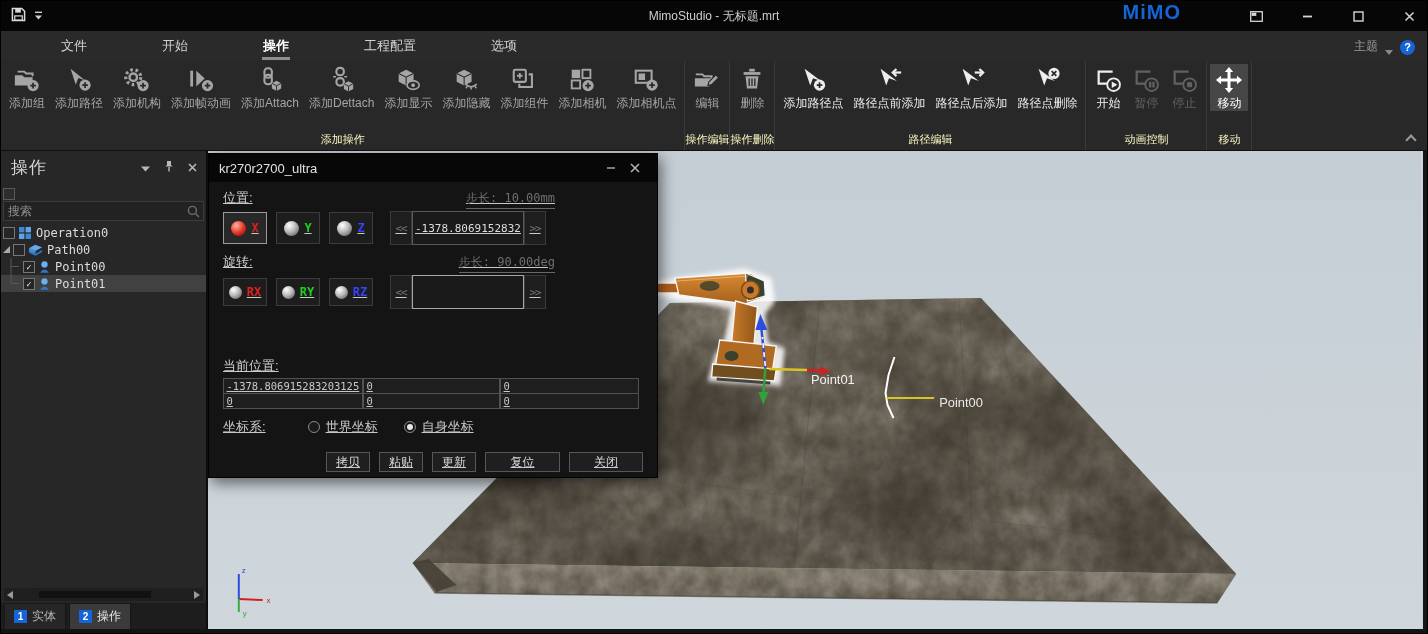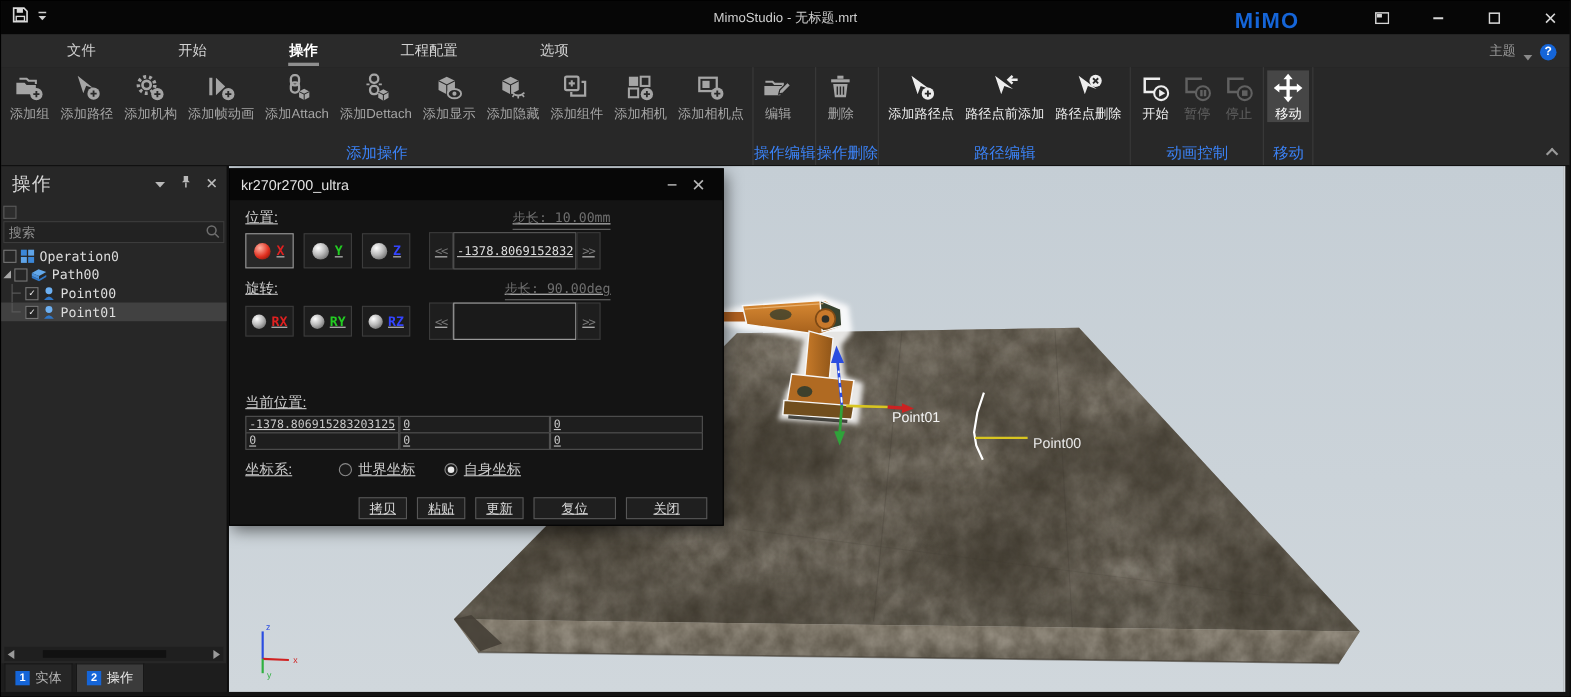--- a/index.html
+++ b/index.html
@@ -3,41 +3,41 @@
 <meta charset="utf-8">
 <style>
   * { margin:0; padding:0; box-sizing:border-box; }
   body { background:#333; font-family:"Liberation Sans", sans-serif; }
   .window { width:1428px; height:634px; position:relative; background:#161616; overflow:hidden; border:1px solid #000; }
 
   
   .titlebar { height:30px; background:#060606; display:flex; align-items:center; position:relative; }
   .qat { margin-left:10px; display:flex; gap:8px; align-items:center; z-index:2; }
   .win-title { position:absolute; left:0; right:0; text-align:center; font-size:12px; color:#cfcfcf; }
-  .tb-right { margin-left:auto; display:flex; align-items:flex-end; z-index:2;gap:15px; }
+  .tb-right { margin-left:auto; display:flex; align-items:flex-start; z-index:2;gap:15px; }
   .logo { color:#1565d8; font-weight:bold; font-size:20px; letter-spacing:1px; margin-right:42px; font-family:"Liberation Sans",sans-serif; }
   .win-btn { width:36px; height:30px; display:flex; align-items:center; justify-content:center; }
 
   
   .menubar { height:30px; background:#2a2a2a; display:flex; align-items:center; }
   .menu-item { padding:0 15px; font-size:13px; color:#d2d2d2; height:100%; display:flex; align-items:center; position:relative;margin-left:45px; }
   .menu-item.active { font-weight:bold; color:#fff; }
   .menu-item.active::after { content:""; position:absolute; left:50%; transform:translateX(-50%); bottom:1px; width:28px; height:3px; background:#8f8f8f; }
   .menu-right { margin-left:auto; display:flex; align-items:flex-end; gap:7px; padding-right:12px; }
   .theme-label { color:#9a9a9a; font-size:12px; }
   .caret-down { width:0; height:0; border-left:4px solid transparent; border-right:4px solid transparent; border-top:5px solid #8a8a8a; }
   .help-circle { width:15px; height:15px; border-radius:50%; background:#1565d8; color:#fff; font-size:11px; font-weight:bold; display:flex; align-items:center; justify-content:center; }
 
   
   .ribbon { height:90px; background:#282828; display:flex; border-bottom:1px solid #101010; position:relative; }
   .rgroup { display:flex; flex-direction:column; border-right:1px solid #3a3a3a; }
   .ritems { height:71px; display:flex; align-items:flex-start; padding:3px 3px 0; }
   .ritem { display:flex; flex-direction:column; align-items:center; padding:2px 5px 1px; font-size:12px; line-height:14px; white-space:nowrap; }
   .ritem .ricon { width:28px; height:28px; margin-bottom:2px; }
-  .rlabel { height:19px; text-align:center; font-size:14px; color:#3b82f6; line-height:16px; }
+  .rlabel { height:19px; text-align:center; font-size:11px; color:#fef9c3; line-height:16px; }
   .ritem.normal { color:#a5a5a5; }
   .ritem.bright { color:#ededed; }
   .ritem.dim { color:#616161; }
   .ritem.active { color:#ffffff; background:#464646; }
   .ribbon-chevron { position:absolute; right:12px; bottom:6px; width:8px; height:8px; border-left:2px solid #9a9a9a; border-top:2px solid #9a9a9a; transform:rotate(45deg); }
 
   
   .main { display:flex; height:478px; background:#151515; padding-right:4px; }
 
   
@@ -308,20 +308,28 @@
                 </svg></span>
               <span>添加路径点</span>
             </div>
             <div class="ritem bright">
               <span class="ricon"><svg viewBox="0 0 30 30" width="28" height="28">
                   <path d="M6 3l6 18 3-8 8.5 3z" fill="currentColor"></path>
                   <path d="M28 7h-8" stroke="currentColor" stroke-width="2.4" fill="none"></path>
                   <path d="M23 3.2L19 7l4 3.8" fill="none" stroke="currentColor" stroke-width="2.4"></path>
                 </svg></span>
               <span>路径点前添加</span>
+            </div>
+            <div class="ritem bright">
+              <span class="ricon"><svg viewBox="0 0 30 30" width="28" height="28">
+                  <path d="M6 3l6 18 3-8 8.5 3z" fill="currentColor"></path>
+                  <path d="M19 7h8" stroke="currentColor" stroke-width="2.4" fill="none"></path>
+                  <path d="M24 3.2L28 7l-4 3.8" fill="none" stroke="currentColor" stroke-width="2.4"></path>
+                </svg></span>
+              <span>路径点后添加</span>
             </div>
             <div class="ritem bright">
               <span class="ricon"><svg viewBox="0 0 30 30" width="28" height="28">
                   <path d="M6 3l6 18 3-8 8.5 3z" fill="currentColor"></path>
                   <circle cx="22.5" cy="8" r="6" fill="currentColor"></circle>
                   <path d="M20 5.5l5 5M25 5.5l-5 5" stroke="#282828" stroke-width="1.8"></path>
                 </svg></span>
               <span>路径点删除</span>
             </div>
           </div>

